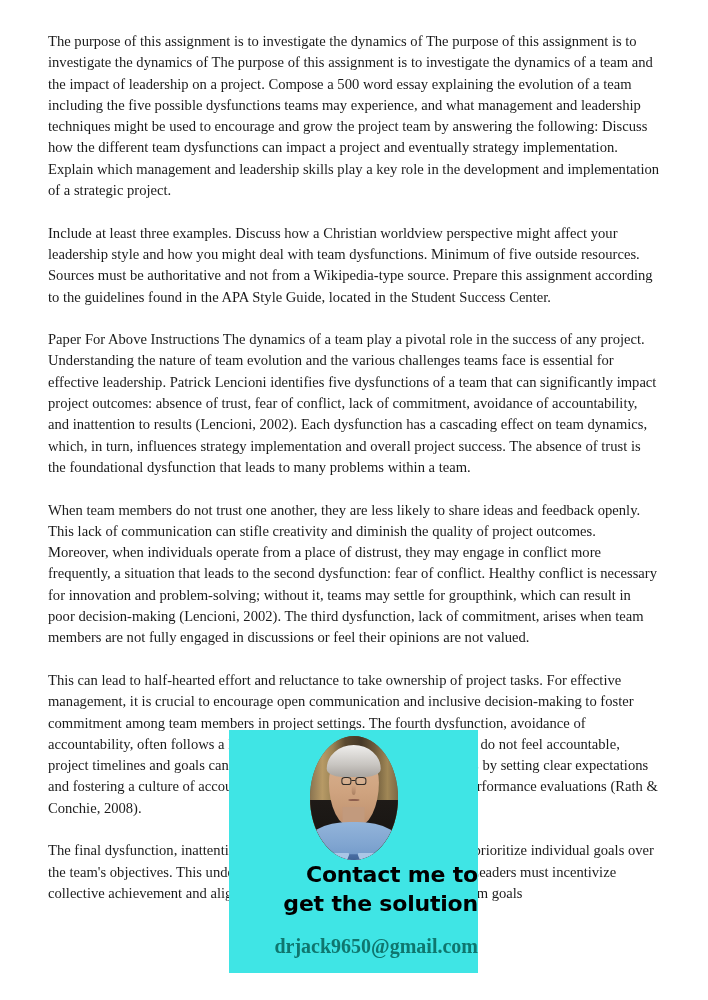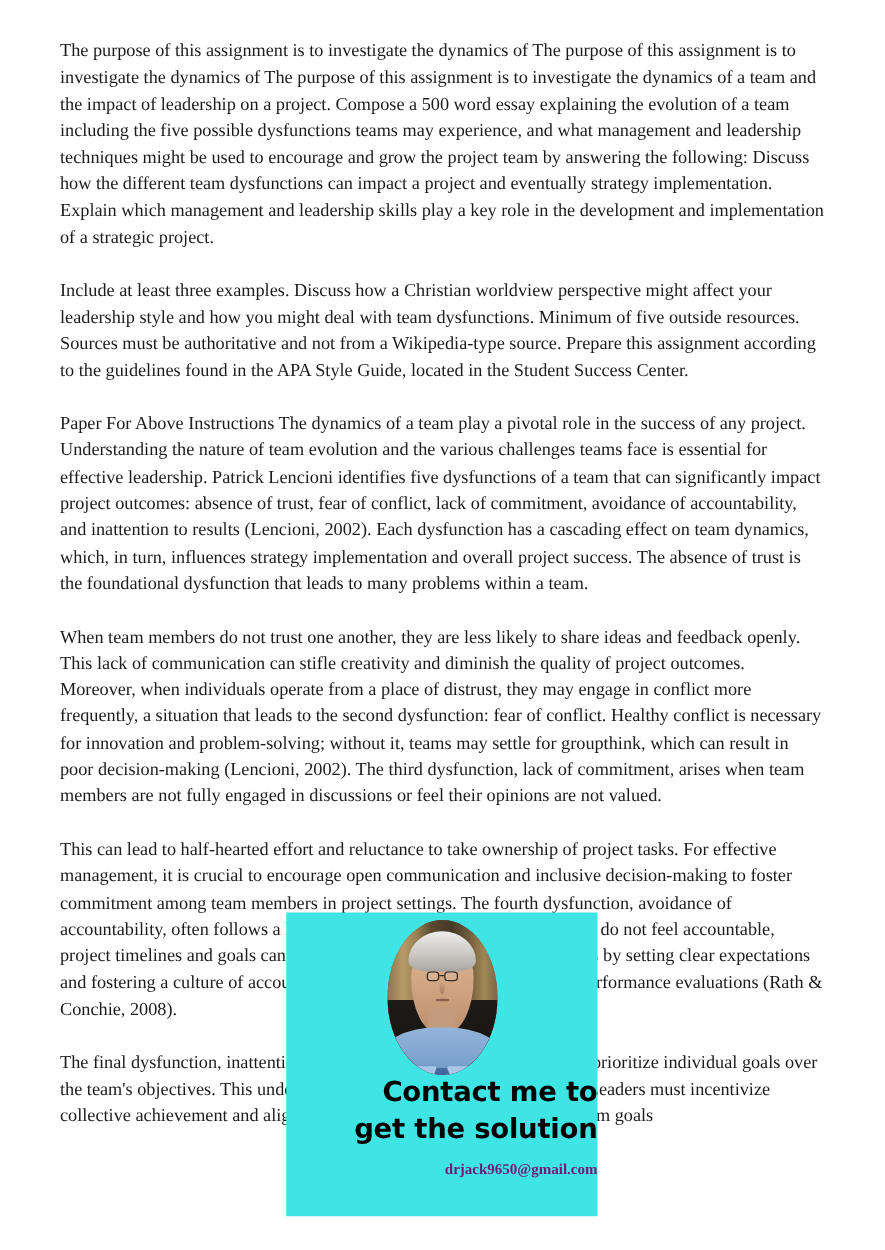--- a/index.html
+++ b/index.html
@@ -155,26 +155,26 @@
   }
   .contact-line {
     font-family: "DejaVu Sans", "Liberation Sans", sans-serif;
     font-weight: bold;
     font-size: 22px;
     line-height: 29px;
     color: #000000;
     letter-spacing: -0.2px;
   }
   #contact-email {
-    margin-top: 5px;
+    margin-top: 16px;
     font-family: "Liberation Serif", "DejaVu Serif", serif;
     font-weight: bold;
-    font-size: 12px;
+    font-size: 20px;
     line-height: 24px;
-    color: #701a75;
+    color: #0f766e;
   }
 </style>
 </head>
 <body>
 
 <div id="page">
 
   <div id="doc-body">
     <p class="para">The purpose of this assignment is to investigate the dynamics of The purpose of this assignment is to investigate the dynamics of The purpose of this assignment is to investigate the dynamics of a team and the impact of leadership on a project. Compose a 500 word essay explaining the evolution of a team including the five possible dysfunctions teams may experience, and what management and leadership techniques might be used to encourage and grow the project team by answering the following: Discuss how the different team dysfunctions can impact a project and eventually strategy implementation. Explain which management and leadership skills play a key role in the development and implementation of a strategic project.</p>
     <p class="para">Include at least three examples. Discuss how a Christian worldview perspective might affect your leadership style and how you might deal with team dysfunctions. Minimum of five outside resources. Sources must be authoritative and not from a Wikipedia-type source. Prepare this assignment according to the guidelines found in the APA Style Guide, located in the Student Success Center.</p>

